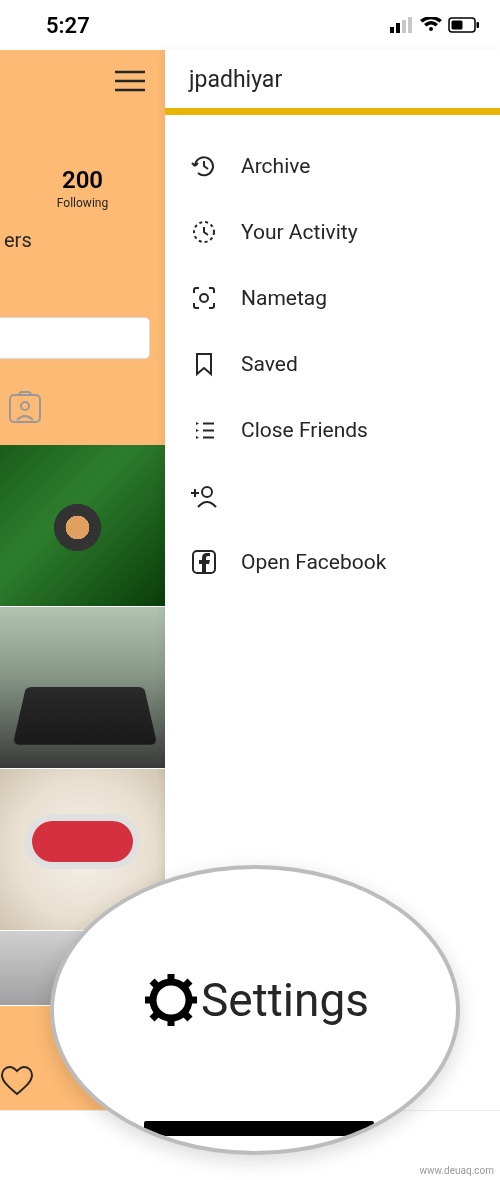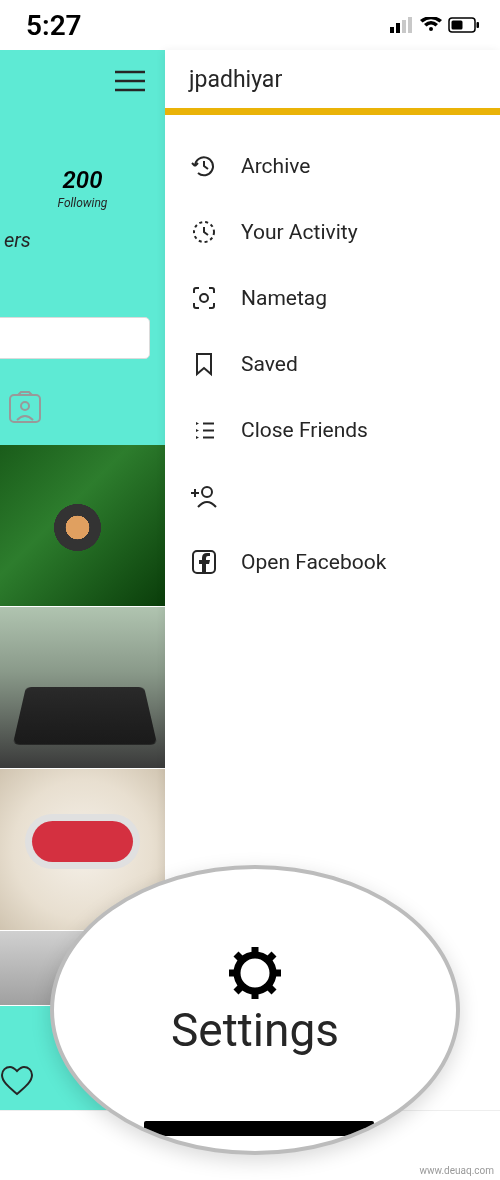--- a/index.html
+++ b/index.html
@@ -9,36 +9,35 @@
       height: 1180px;
       background: #fff;
       position: relative;
       overflow: hidden;
     }
     .statusbar {
       height: 50px;
       display: flex;
       justify-content: space-between;
       align-items: center;
-      padding: 0 20px 0 26px;
-      font-size: 28px;
+      padding: 0 20px 0 46px;
+      font-size: 22px;
       font-weight: 600;
     }
     .status-right { display: flex; align-items: center; gap: 6px; }
     .status-right svg { display: block; }
 
     .left-panel {
       position: absolute;
       left: 0;
       top: 50px;
       width: 165px;
       height: 1060px;
-      background: #5eead4;
+      background: #fdba74;
       z-index: 1;
-      font-style: italic;
     }
     .hamburger {
       position: absolute;
       top: 20px;
       right: 20px;
     }
     .stat {
       position: absolute;
       top: 116px;
       width: 100%;
@@ -143,21 +142,20 @@
       align-items: center;
       justify-content: center;
       gap: 28px;
       overflow: hidden;
       position: relative;
     }
     .mag-content {
       display:flex;
       align-items:center;
       transform: translateY(-10px);
-      flex-direction: column;
     }
     .settings-label { font-size: 46px; color: #262626; font-weight:400;}
     .mag-bottom-bar {
       position: absolute;
       bottom: 15px;
       left: 90px;
       width: 230px;
       height: 15px;
       background: #000;
       border-radius: 2px;

